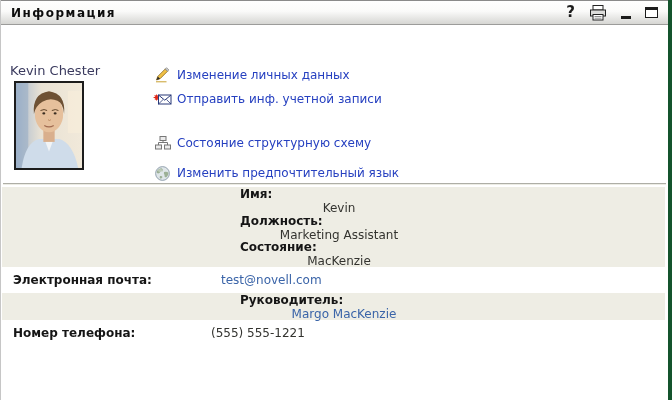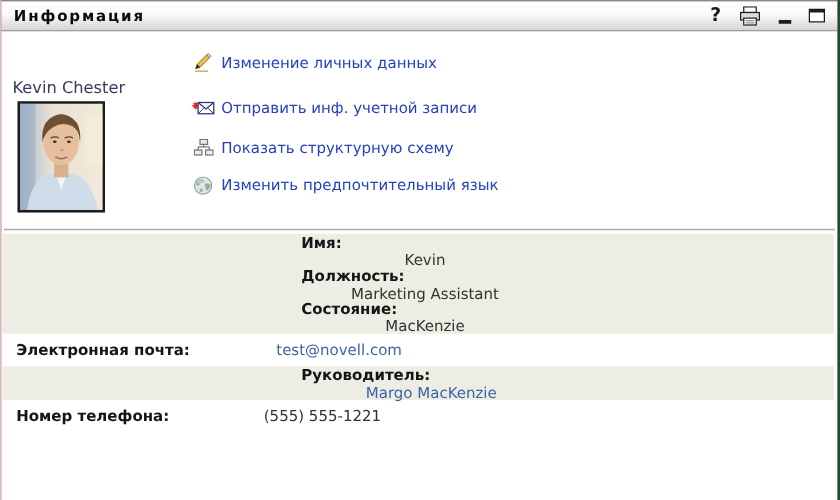--- a/index.html
+++ b/index.html
@@ -1,21 +1,21 @@
 <!DOCTYPE html>
 <html><head>
 <meta charset="utf-8">
 <style>
   * { margin:0; padding:0; box-sizing:border-box; }
   html,body { width:672px; height:400px; background:#fff; }
   body { font-family:"DejaVu Sans","Liberation Sans",sans-serif; }
 
   .window {
-    position:relative; width:672px; height:400px; background:#ec4899;
-    border-left:1px solid #c6c6c6; border-right:2px solid #14532d;
+    position:relative; width:672px; height:400px; background:#f9a8d4;
+    border-left:1px solid #c6c6c6; border-right:4px solid #14532d;
     overflow:hidden;
   }
 
   
   .titlebar {
     height:25px; display:flex; align-items:center; padding:0 10px;
     background:linear-gradient(#fefefe,#fafaf9 45%,#d6d6d3);
     border-top:1px solid #8a8a8a; border-bottom:1px solid #9c9c9a;
   }
   .title { font-size:12px; font-weight:bold; color:#0c0c0c; letter-spacing:1.5px; }
@@ -28,22 +28,22 @@
   
   .content { position:absolute; top:25px; left:0; right:0; bottom:0; background:#fff; }
 
   .profile-name { position:absolute; left:9px; top:38px; font-size:13px; font-weight:normal; color:#3a3a5e; }
   .photo {
     position:absolute; left:13px; top:56px; width:70px; height:89px;
     border:2px solid #1c1c1c; background:#e9e2d4;
   }
   .photo svg { display:block; width:100%; height:100%; }
 
-  .action { position:absolute; left:152px; display:flex; align-items:center; gap:5px; height:18px; }
-  .a0 { top:16px; } .a1 { top:52px; } .a2 { top:84px; } .a3 { top:114px; }
+  .action { position:absolute; left:152px; display:flex; align-items:center; gap:5px; height:18px;margin-top:25px; }
+  .a0 { top:16px; } .a1 { top:40px; } .a2 { top:84px; } .a3 { top:114px; }
   .aicon { width:19px; height:16px; display:flex; align-items:center; justify-content:center; flex:none; }
   .alabel { font-size:12px; color:#2640c0; text-decoration:none; cursor:pointer; white-space:nowrap; }
 
   .divider { position:absolute; top:158px; left:2px; right:2px; height:2px;
              border-top:1px solid #aeaea6; border-bottom:1px solid #ecece4; }
 
   
   .details { position:absolute; top:162px; left:1px; right:3px; }
   .row { height:26.5px; display:flex; align-items:center; padding-left:11px; }
   .row.alt { background:#eeede4;flex-direction:column; }
@@ -139,21 +139,21 @@
         <svg width="16" height="14" viewBox="0 0 16 14">
           <rect x="5" y="0.5" width="6" height="4" fill="#ececec" stroke="#777" stroke-width="1"></rect>
           <line x1="8" y1="4.5" x2="8" y2="6.5" stroke="#777" stroke-width="1"></line>
           <line x1="3.5" y1="6.5" x2="12.5" y2="6.5" stroke="#777" stroke-width="1"></line>
           <line x1="3.5" y1="6.5" x2="3.5" y2="9" stroke="#777" stroke-width="1"></line>
           <line x1="12.5" y1="6.5" x2="12.5" y2="9" stroke="#777" stroke-width="1"></line>
           <rect x="0.5" y="9" width="6" height="4" fill="#ececec" stroke="#777" stroke-width="1"></rect>
           <rect x="9.5" y="9" width="6" height="4" fill="#ececec" stroke="#777" stroke-width="1"></rect>
         </svg>
       </span>
-      <a class="alabel">Показать структурную схему</a>
+      <a class="alabel">Состояние структурную схему</a>
     </div>
 
     <div class="action a3">
       <span class="aicon">
         <svg width="15" height="15" viewBox="0 0 15 15">
           <circle cx="7.5" cy="7.5" r="6.9" fill="#dfe6e9" stroke="#8a9aa8" stroke-width="0.9"></circle>
           <path d="M2 5 Q4 1.8 7 2.4 Q9 4 7.5 5.5 Q5 5 4.5 7 Q3 8 1.8 6.8 Z" fill="#9cb096"></path>
           <path d="M9 6 Q12 5 13.6 7 Q13 10 11 11.6 Q9 11 9.5 9 Q8.5 7.5 9 6 Z" fill="#9cb096"></path>
           <path d="M5 10 Q7 9.5 7.5 11 Q6.5 13 5 12.4 Q4.4 11 5 10 Z" fill="#9cb096"></path>
           <ellipse cx="5.5" cy="4.5" rx="2.5" ry="1.5" fill="#ffffff" opacity="0.35"></ellipse>

